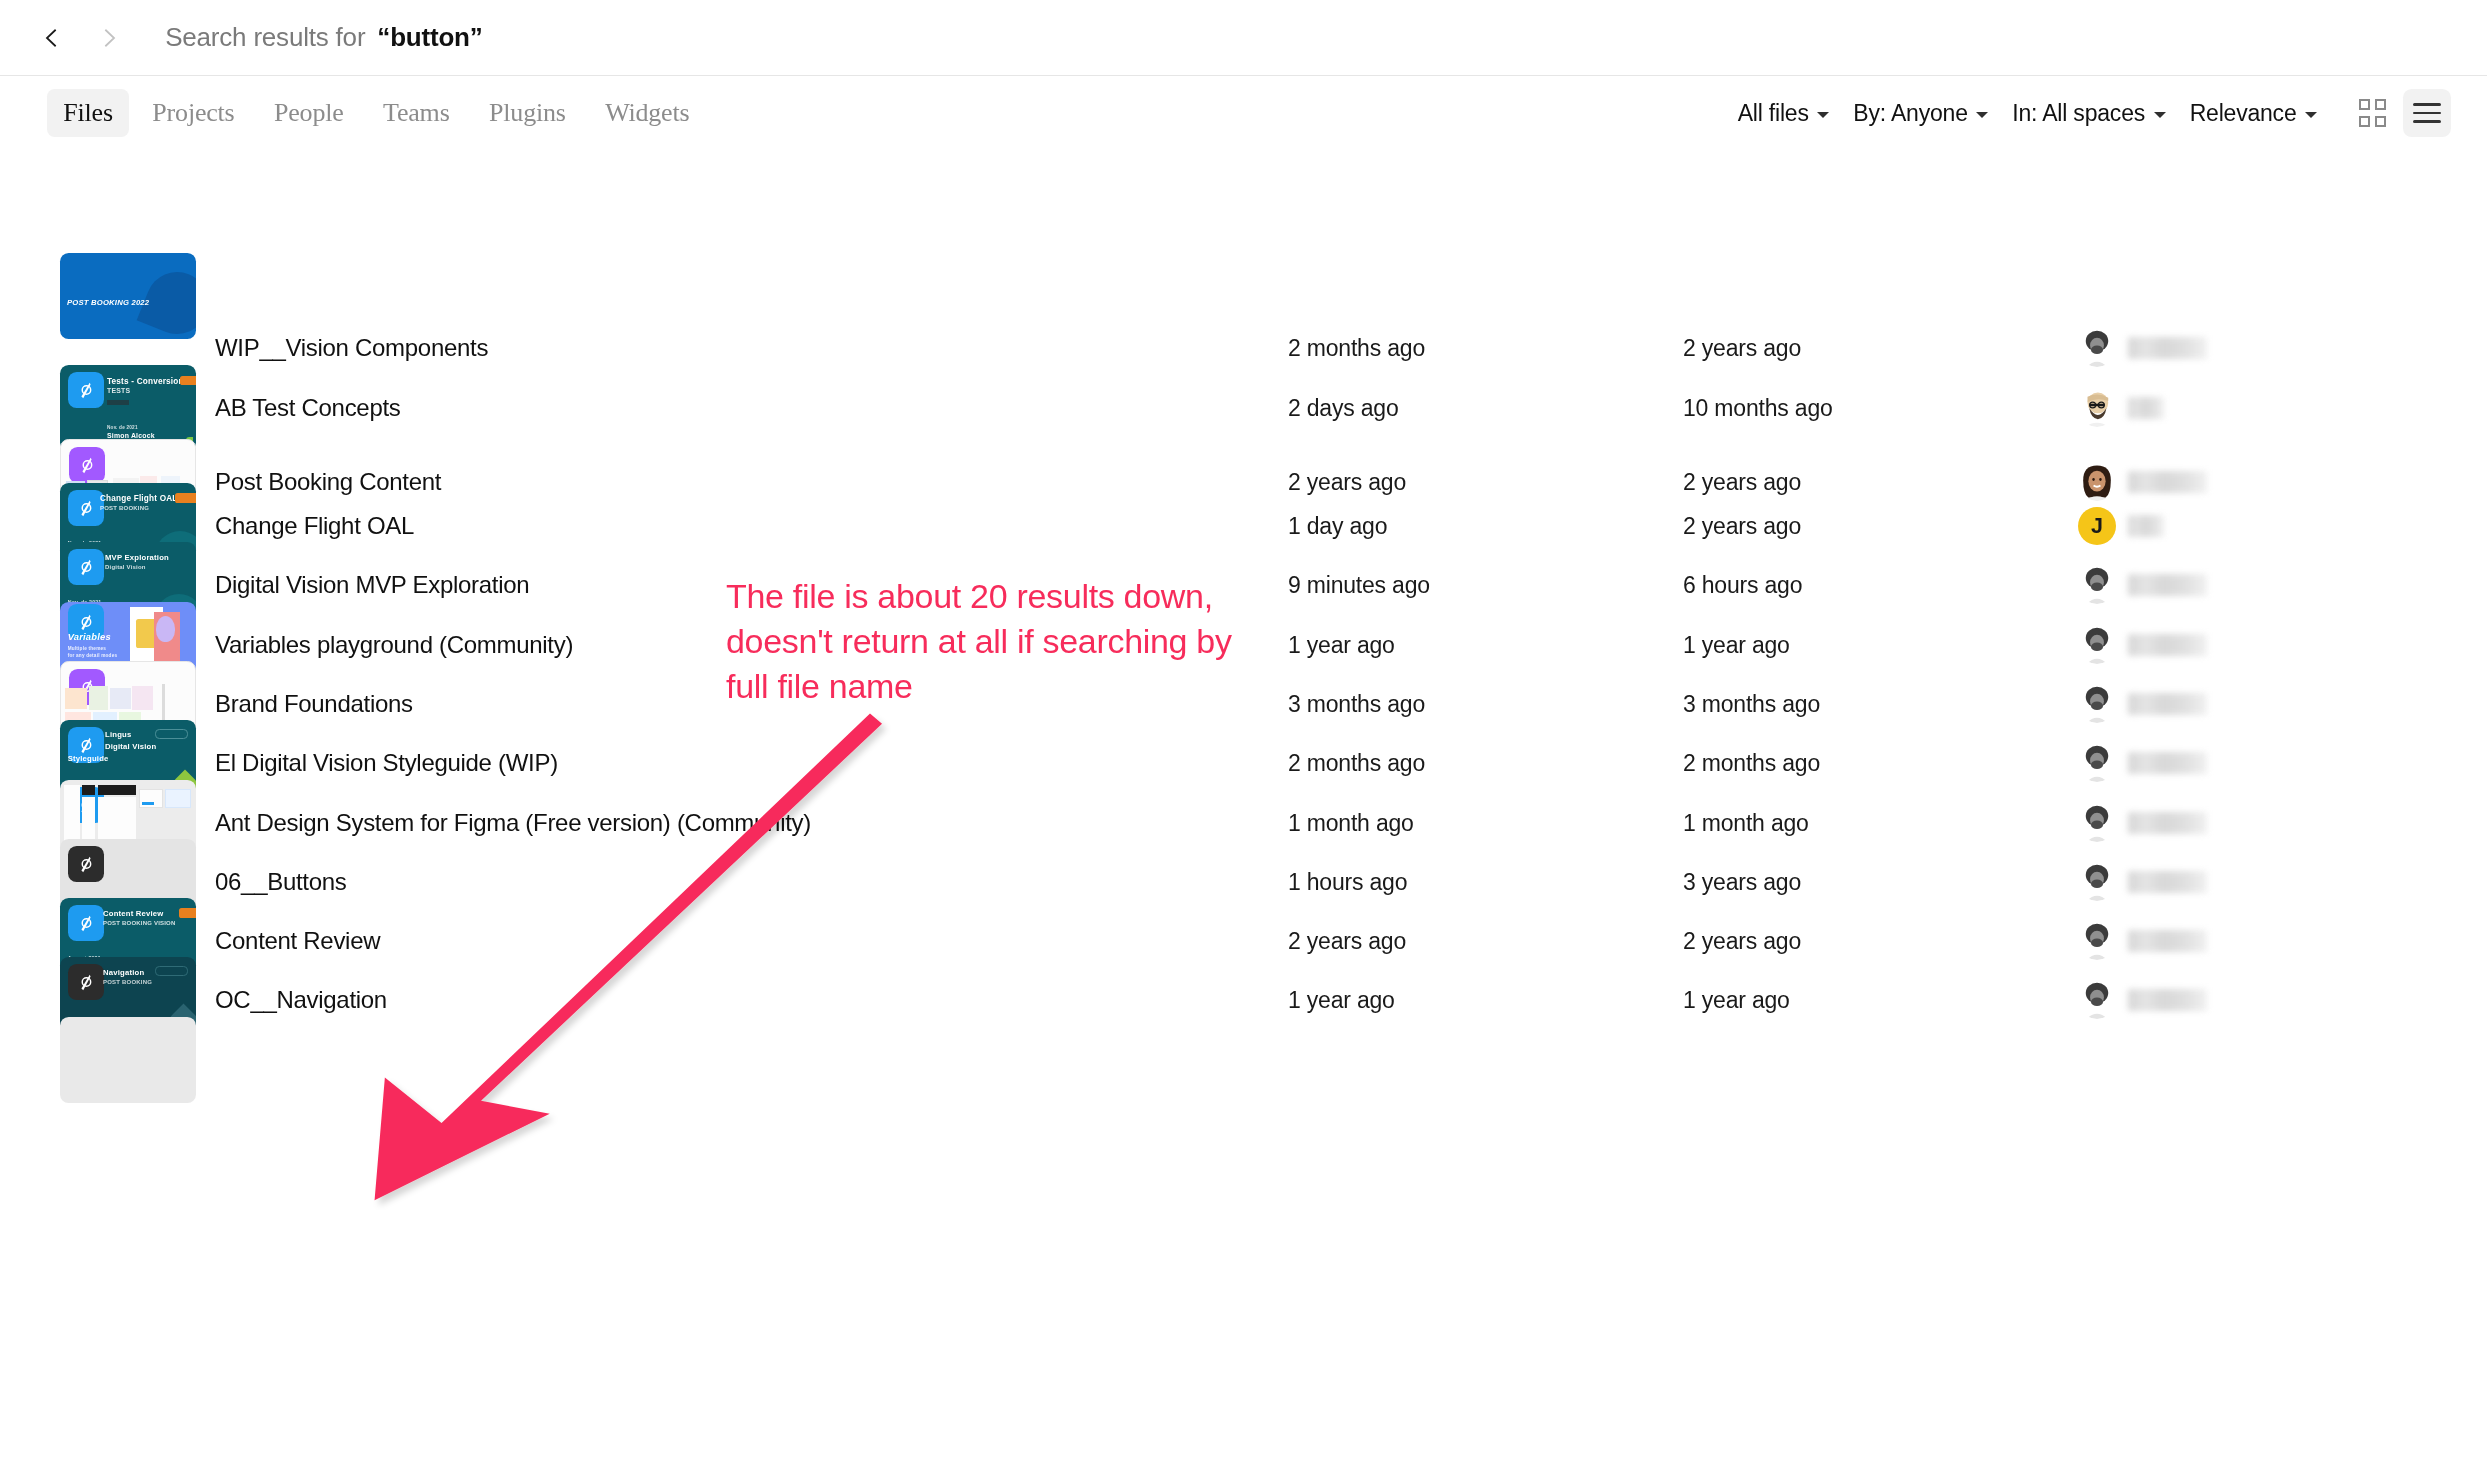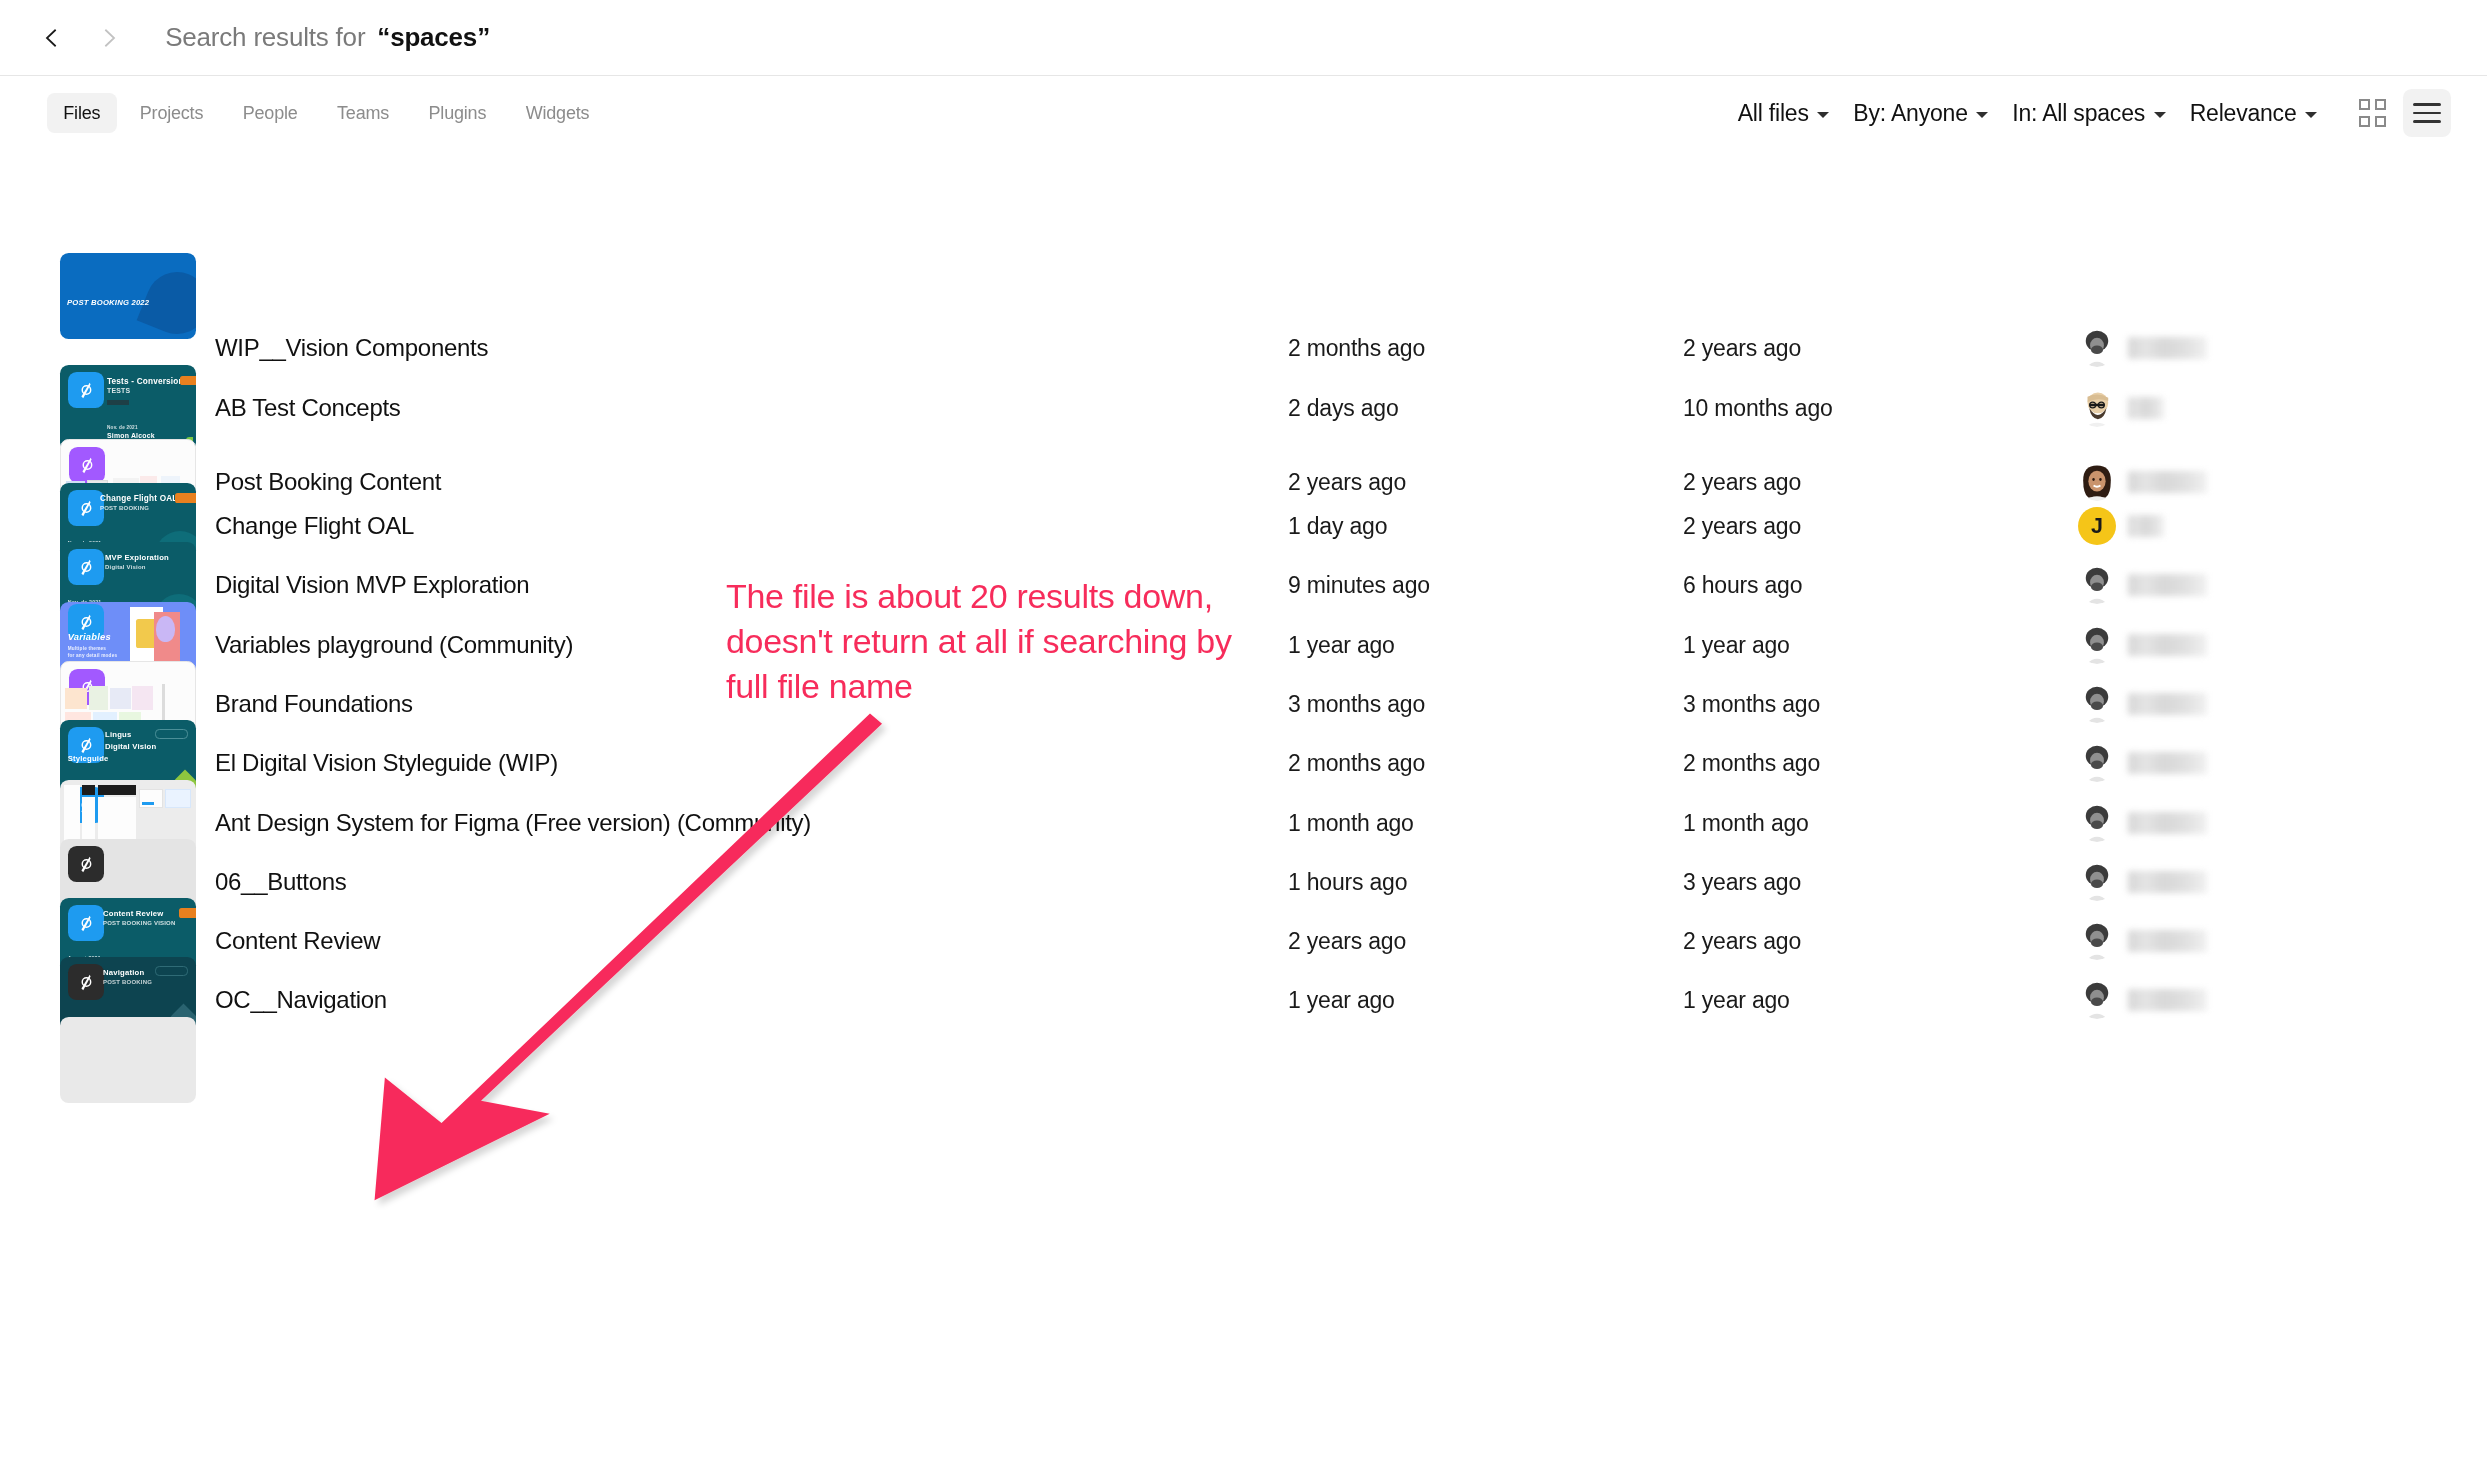--- a/index.html
+++ b/index.html
@@ -12,22 +12,22 @@
   .navarrows { display:flex; align-items:center; margin-left:41px; gap:36px; }
   .chev { width:20.6px; height:20.6px; position:relative; cursor:pointer; }
   .chev svg { display:block; }
   .crumb { margin-left:47px; font-size:26px; color:#7a7a7a; letter-spacing:-0.2px;
     display:flex; align-items:baseline; gap:12px; }
   .crumb .q { color:#111; font-weight:700; }
 
   
   .toolrow { position:relative; height:74px; display:flex; align-items:center; }
   .tabs { display:flex; align-items:center; margin-left:47px; gap:6.9px; }
-  .tab { font-size:18px; color:#8c8c8c; padding:9.4px 16.3px; border-radius:7.7px;
-    cursor:pointer; white-space:nowrap; letter-spacing:-0.2px; }
+  .tab { font-size:26px; color:#8c8c8c; padding:9.4px 16.3px; border-radius:7.7px;
+    cursor:pointer; white-space:nowrap; letter-spacing:-0.2px;font-family:Liberation Serif, serif; }
   .tab.active { background:#f2f2f2; color:#111; }
 
   .filters { position:absolute; right:36px; display:flex; align-items:center; gap:0; }
   .filt { font-size:23px; color:#111; padding:6.9px 12px; border-radius:6.9px; cursor:pointer;
     display:flex; align-items:center; gap:8.6px; white-space:nowrap; letter-spacing:-0.2px; }
   .caret { width:0;height:0;border-left:6px solid transparent;border-right:6px solid transparent;
     border-top:6.9px solid #2f2f2f; position:relative; top:1.7px; }
   .viewtoggles { display:flex; align-items:center; gap:6.9px; margin-left:19px; }
   .vbtn { width:48px; height:48px; border-radius:8.6px; display:flex; align-items:center;
     justify-content:center; cursor:pointer; }
@@ -79,21 +79,21 @@
         </svg>
     </span>
     <span class="chev">
       <svg viewBox="0 0 24 24" width="22" height="22">
           <path d="M8 3 L17.5 12 L8 21" fill="none" stroke="#c2c2c2" stroke-width="1.9"></path>
         </svg>
     </span>
   </div>
   <div class="crumb">
     <span>Search results for</span>
-    <span class="q">“spaces”</span>
+    <span class="q">“button”</span>
   </div>
 </div>
 
 <div class="toolrow">
   <div class="tabs">
     <div class="tab active">Files</div>
     <div class="tab">Projects</div>
     <div class="tab">People</div>
     <div class="tab">Teams</div>
     <div class="tab">Plugins</div>

